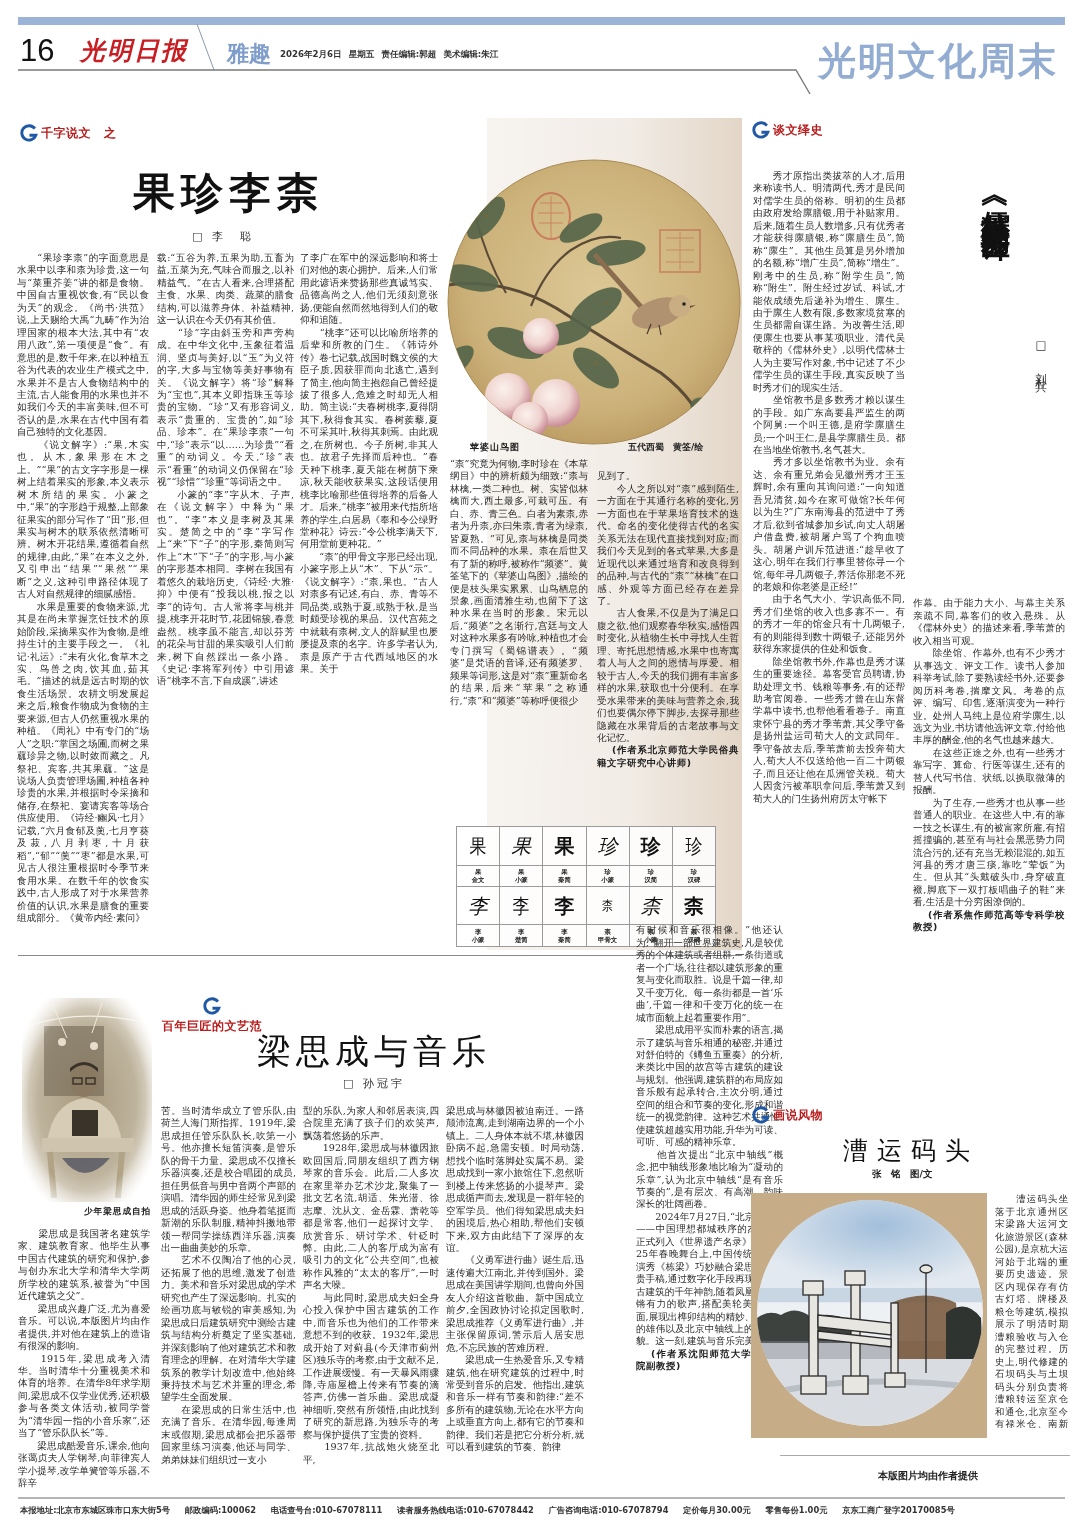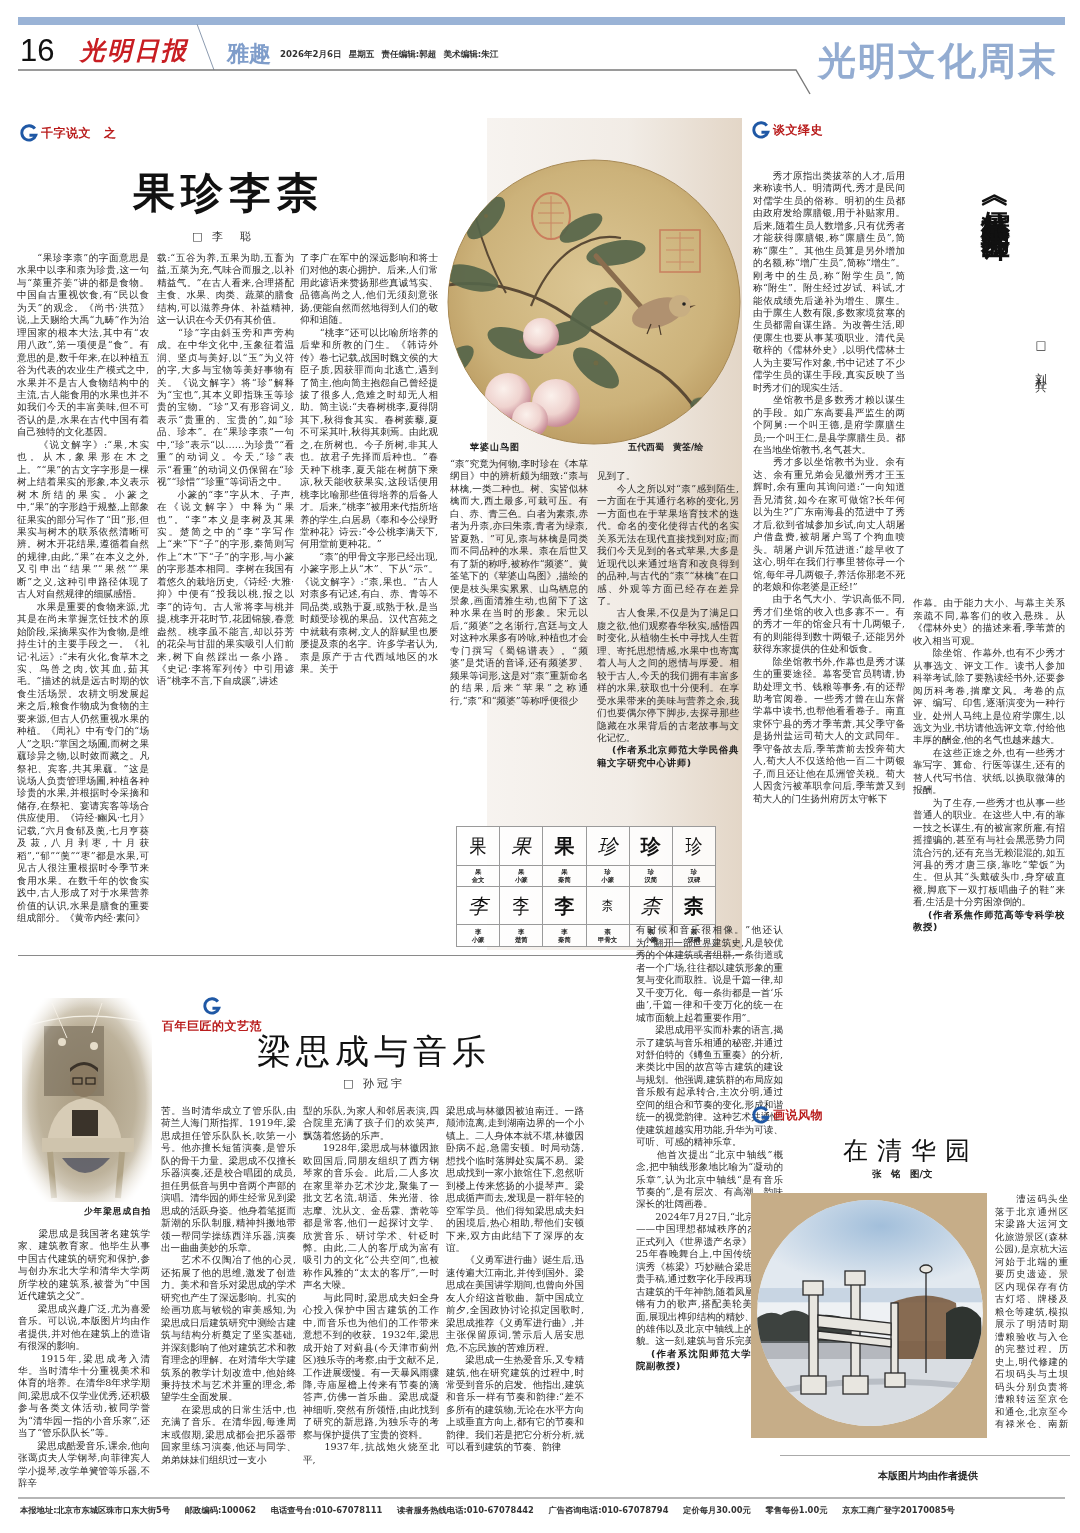--- a/index.html
+++ b/index.html
@@ -319,21 +319,21 @@
 　　2024年7月27日,“北京中轴线——中国理想都城秩序的杰作”被正式列入《世界遗产名录》。在2025年春晚舞台上,中国传统建筑创演秀《栋梁》巧妙融合梁思成的珍贵手稿,通过数字化手段再现了中国古建筑的千年神韵,随着凤凰传奇铿锵有力的歌声,搭配美轮美奂的画面,展现出榫卯结构的精妙、祈年殿的雄伟以及北京中轴线上的古城风貌。这一刻,建筑与音乐完美融合。</span>
   <span class="note">(作者系沈阳师范大学音乐学院副教授)</span>
 </div>
 
 <div class="label" style="left:752px;top:1106px;">
   <svg width="18" height="18" viewBox="0 0 20 20">
       <path d="M16.5 5.2 A8 8 0 1 0 17.6 12.5 L10.5 12.5" fill="none" stroke="#1f58a5" stroke-width="3.2"></path>
     </svg>
   <span>画说风物</span>
 </div>
-<div class="title" style="left:843px;top:1134px;font-size:25px;font-weight:normal;letter-spacing:9px;">在清华园</div>
+<div class="title" style="left:843px;top:1134px;font-size:25px;font-weight:normal;letter-spacing:9px;">漕运码头</div>
 <div class="caption" style="left:872px;top:1168px;font-size:9.5px;">张　铭　图/文</div>
 
 <svg class="abs" style="left:751px;top:1193px" width="236" height="245" viewBox="0 0 236 245">
   <defs>
     <clipPath id="roundclip">
         <circle cx="119" cy="120" r="113"></circle>
       </clipPath>
     <radialGradient id="sky" cx="55%" cy="30%" r="55%">
       <stop offset="0%" stop-color="#8fb2d4"></stop>
       <stop offset="100%" stop-color="#dfe7ef"></stop>

